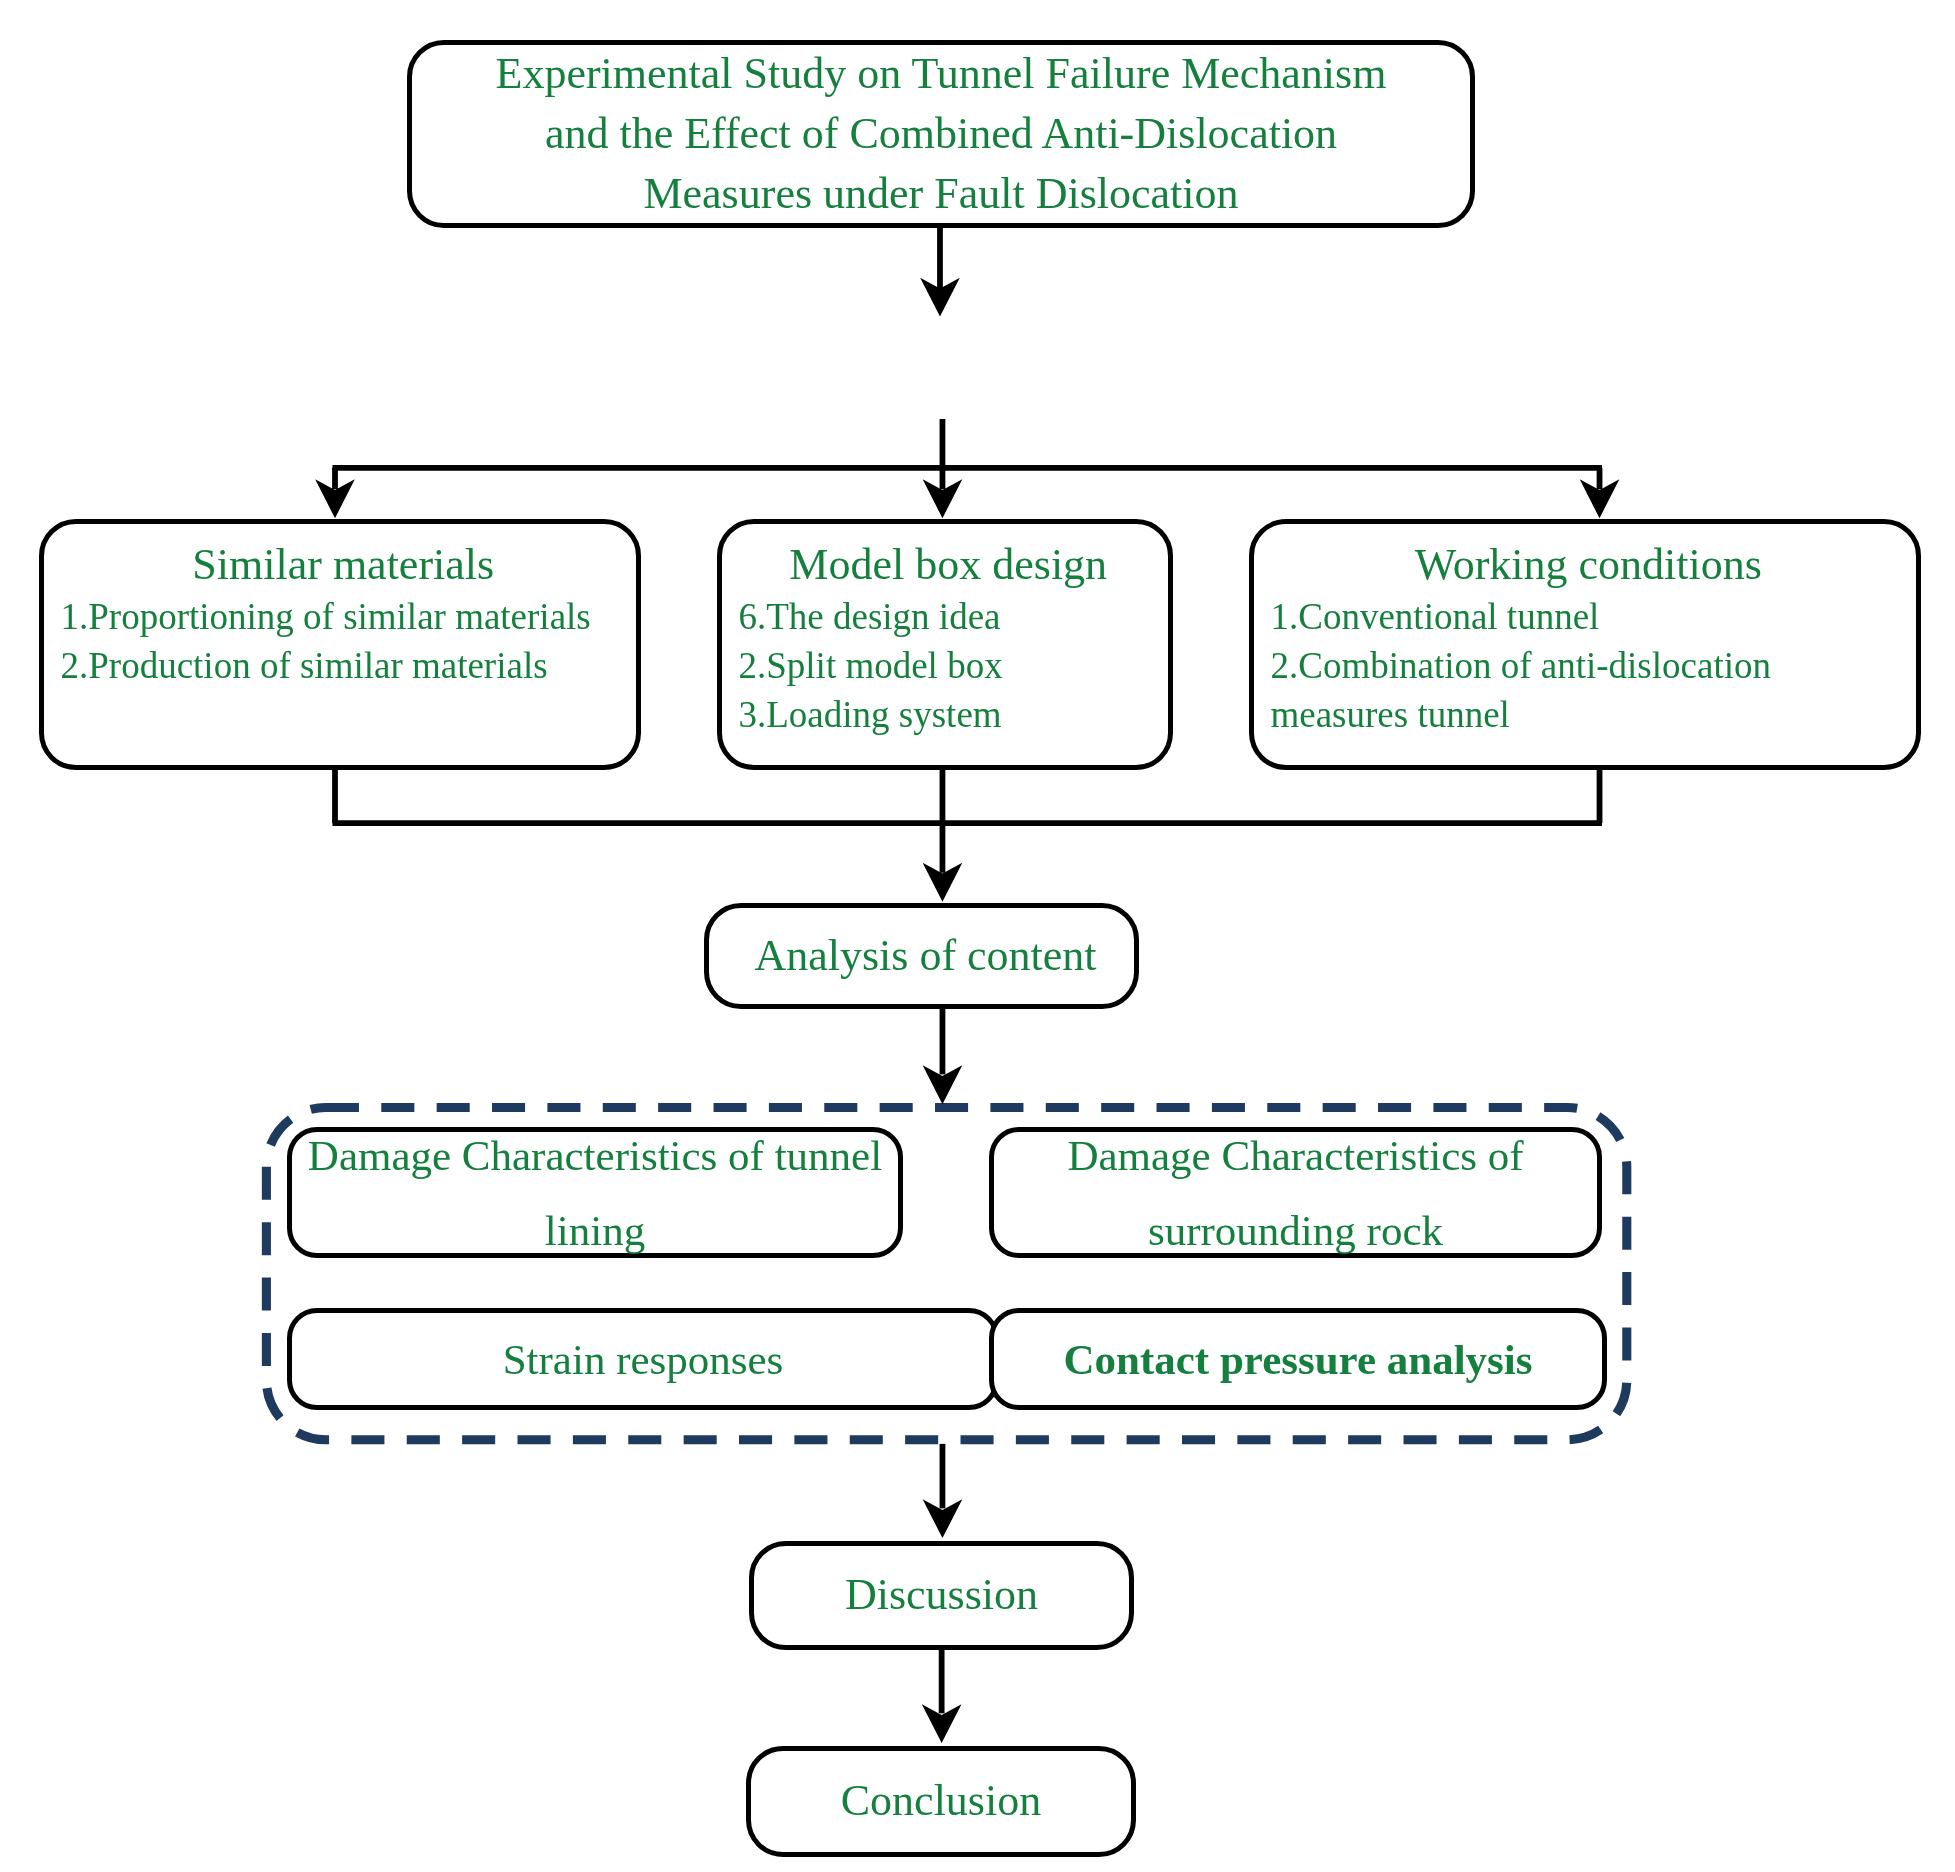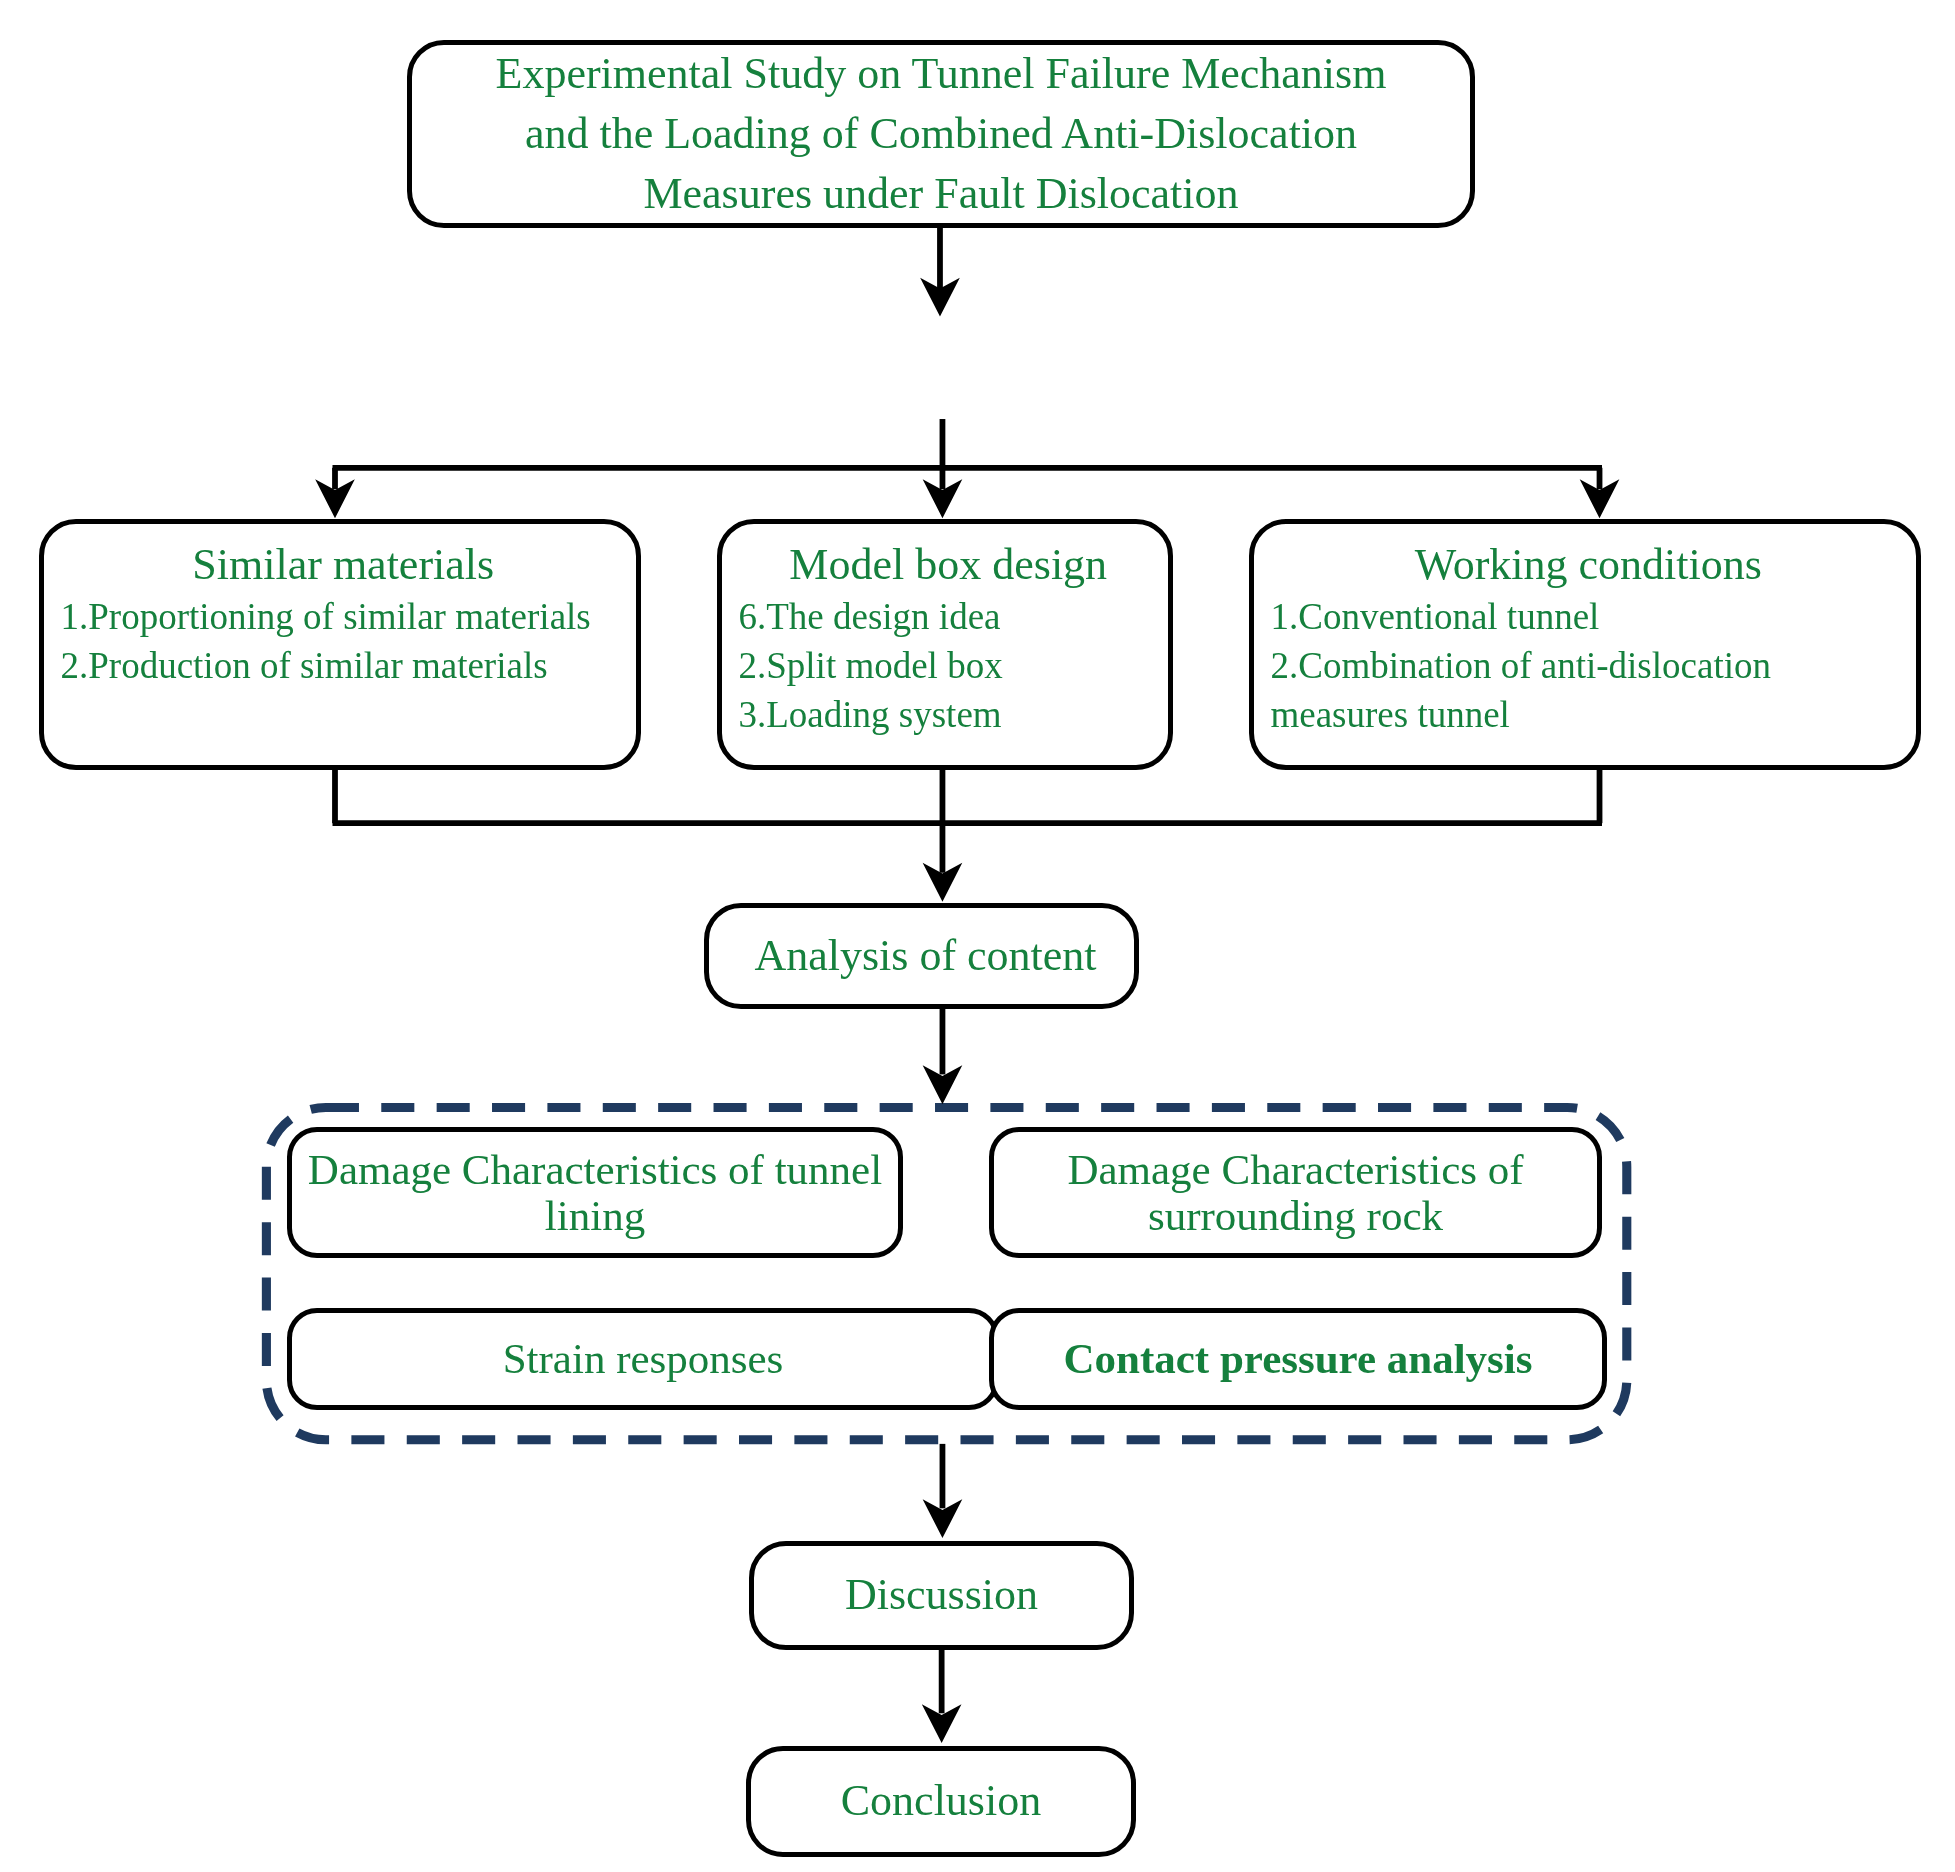--- a/index.html
+++ b/index.html
@@ -68,21 +68,21 @@
   }
   .branch-item {
     font-size: 37px;
     line-height: 49px;
   }
   
   .group-box {
     border-width: 5px;
     border-radius: 30px;
     font-size: 43px;
-    line-height: 46px;
+    line-height: 75px;
   }
   .box-lining  { left: 287px;  top: 1127px; width: 616px; height: 131px; }
   .box-rock    { left: 989px; top: 1127px; width: 613px; height: 131px; }
   .box-strain  { left: 287px;  top: 1308px; width: 712px; height: 102px; }
   .box-contact { left: 989px; top: 1308px; width: 618px; height: 102px; font-weight: bold; }
 
   .group-outline-rect {
     fill: none;
     stroke: #1f3a5f;
     stroke-width: 11;
@@ -142,21 +142,21 @@
     </g>
 
     <g>
       <path class="conn-line" d="M1139 1996 V2073"></path>
       <path class="conn-head" d="M1115 2062 L1139 2109 L1163 2062 L1139 2075 Z"></path>
     </g>
   </svg>
 
   <div class="node title-box">
     <span class="label">Experimental Study on Tunnel Failure Mechanism</span>
-    <span class="label">and the Loading of Combined Anti-Dislocation</span>
+    <span class="label">and the Effect of Combined Anti-Dislocation</span>
     <span class="label">Measures under Fault Dislocation</span>
   </div>
 
 
   <div class="node branch branch-similar">
     <div class="branch-title">Similar materials</div>
     <div class="branch-item">1.Proportioning of similar materials</div>
     <div class="branch-item">2.Production of similar materials</div>
   </div>
 

